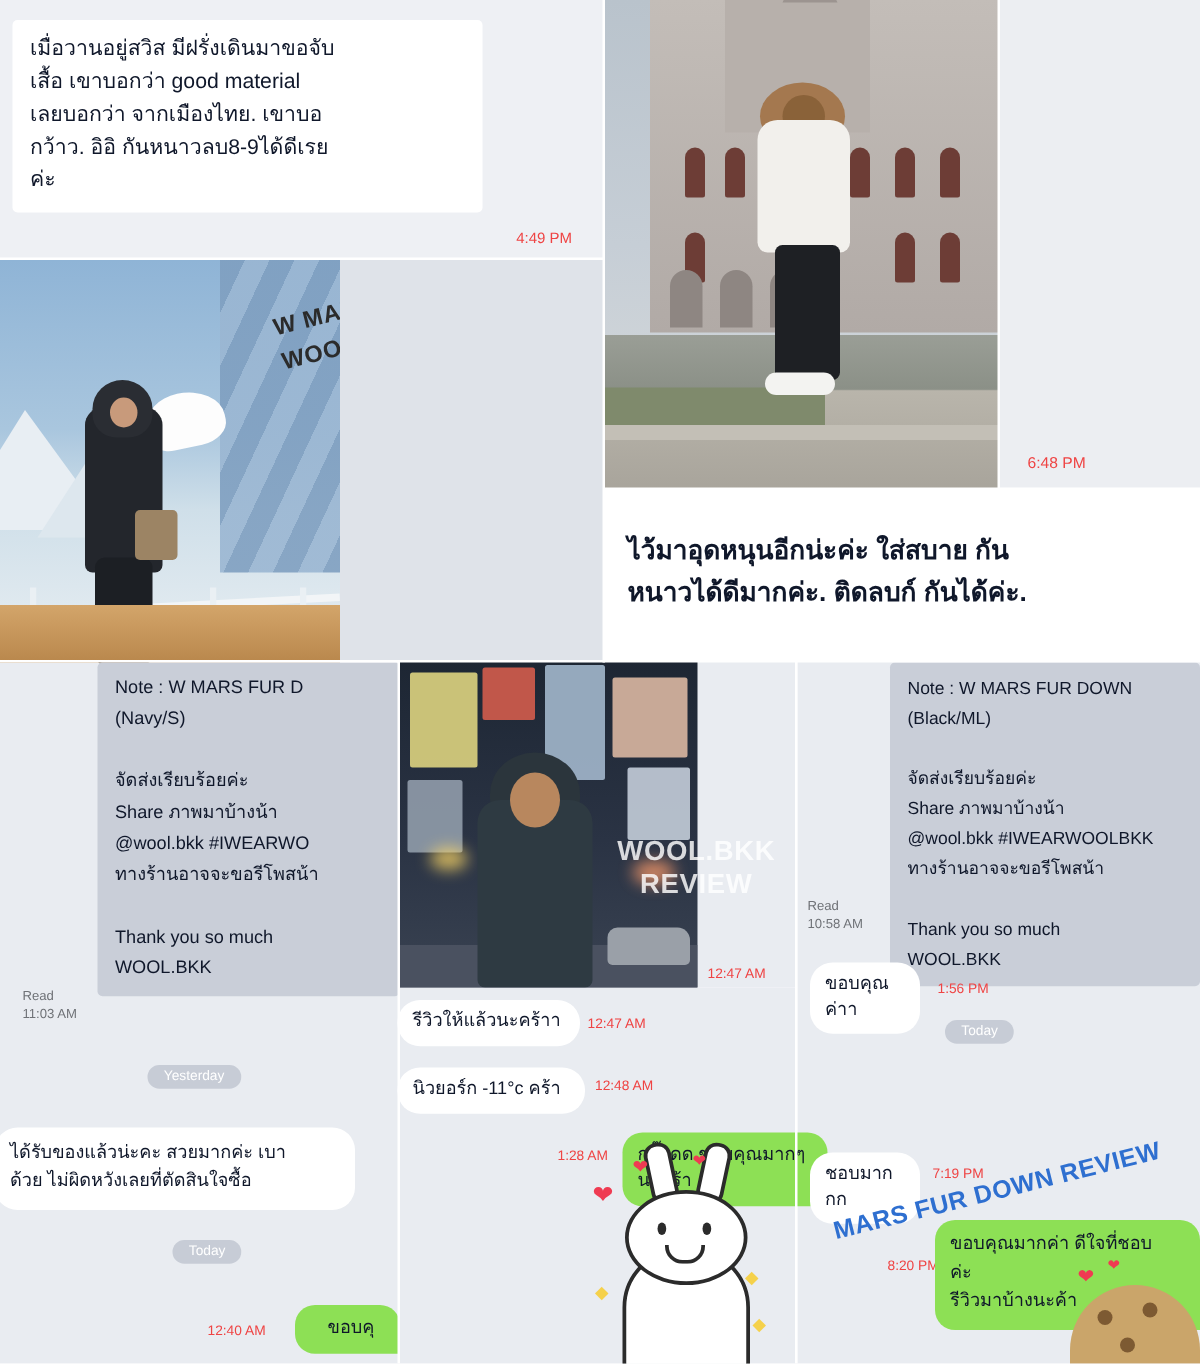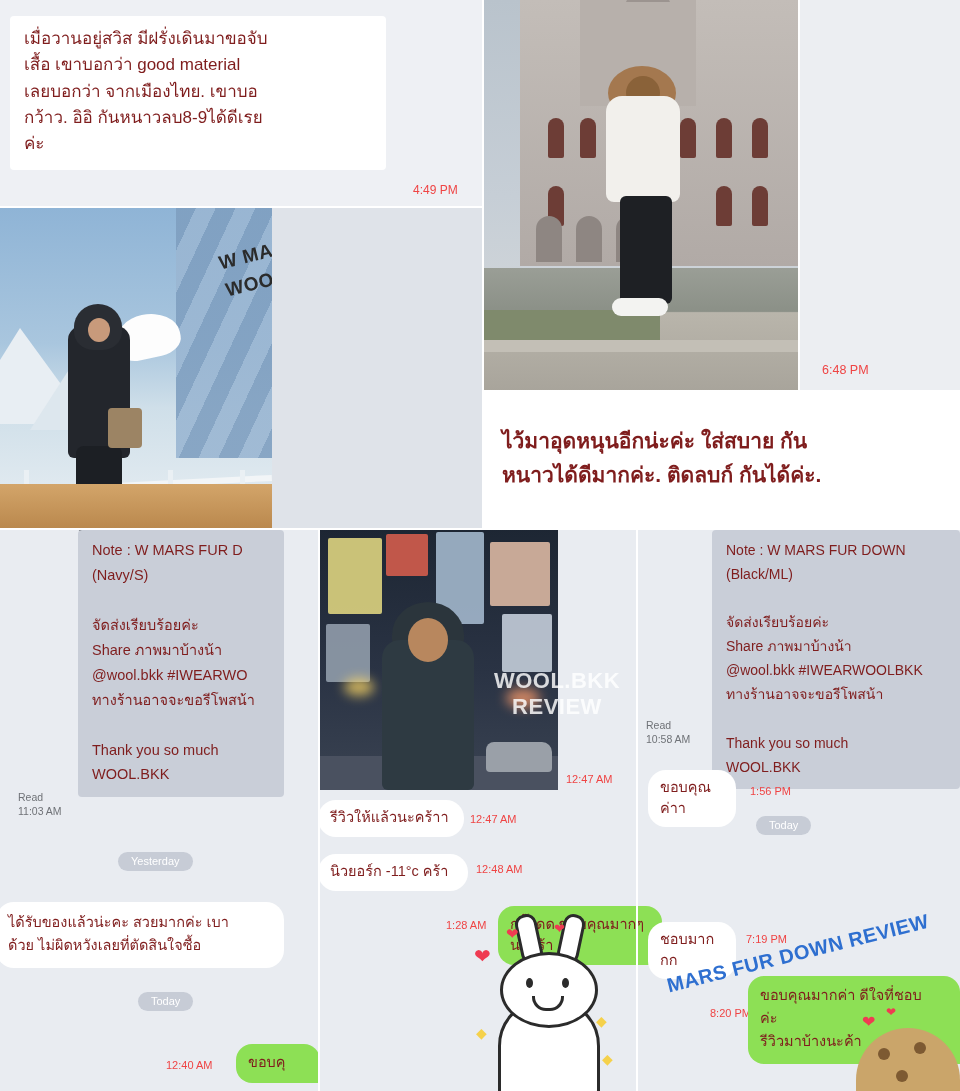--- a/index.html
+++ b/index.html
@@ -23,21 +23,21 @@
     position: absolute;
     overflow: hidden;
   }
 
   
   .bubble {
     position: absolute;
     box-sizing: border-box;
     font-size: 15px;
     line-height: 1.42;
-    color: #7f1d1d;
+    color: #0f172a;
     white-space: pre-line;
   }
   .bubble.incoming {
     background: #ffffff;
     border-radius: 4px;
   }
   .bubble.incoming-gray {
     background: #c9ced8;
     border-radius: 4px;
   }
@@ -393,38 +393,38 @@
     <div class="w-jacket"></div>
     <div class="w-legs"></div>
     <div class="w-shoe"></div>
   </div>
 
   <div class="timestamp" style="left:822px; top:362px; font-size:12.5px;">6:48 PM</div>
 
   <div class="bubble white-round" style="left:484px; top:412px; width:470px; padding:12px 14px 14px 18px; font-size:21px; line-height:1.6; font-weight:bold;">ไว้มาอุดหนุนอีกน่ะค่ะ ใส่สบาย กัน
 หนาวได้ดีมากค่ะ. ติดลบก์ กันได้ค่ะ.</div>
 
-  <div class="bubble incoming-gray" style="left:78px; top:530px; width:206px; padding:8px 12px 10px 14px; font-size:14.5px; line-height:1.72;">Note : W MARS FUR D
+  <div class="bubble incoming-gray" style="left:78px; top:530px; width:242px; padding:8px 12px 10px 14px; font-size:14.5px; line-height:1.72;">Note : W MARS FUR D
 (Navy/S)
 
 จัดส่งเรียบร้อยค่ะ
 Share ภาพมาบ้างน้า
 @wool.bkk #IWEARWO
 ทางร้านอาจจะขอรีโพสน้า
 
 Thank you so much
 WOOL.BKK</div>
   <div class="readmark" style="left:18px; top:790px; width:56px;">Read
 11:03 AM</div>
   <div class="daydivider" style="left:118px; top:852px;">Yesterday</div>
   <div class="bubble white-round" style="left:-4px; top:902px; width:288px; padding:9px 12px 11px 12px; font-size:14.5px; line-height:1.6;">ได้รับของแล้วน่ะคะ สวยมากค่ะ เบา
 ด้วย ไม่ผิดหวังเลยที่ตัดสินใจซื้อ</div>
   <div class="daydivider" style="left:138px; top:992px;">Today</div>
   <div class="timestamp" style="left:166px; top:1058px;">12:40 AM</div>
-  <div class="bubble outgoing" style="left:236px; top:1044px; width:84px; padding:8px 10px 10px 12px; font-size:14.5px; border-radius:16px 16px 0 16px;">ขอบคุ</div>
+  <div class="bubble outgoing" style="left:236px; top:1044px; width:84px; padding:8px 10px 10px 26px; font-size:14.5px; border-radius:16px 16px 0 16px;">ขอบคุ</div>
 
   <div class="panel" style="left:320px; top:528px; width:318px; height:262px; background:#e9ecf1;"></div>
   <div class="scene-ny">
     <div class="billboard" style="left:8px; top:10px; width:54px; height:76px; background:#d9cf7e;"></div>
     <div class="billboard" style="left:66px; top:6px; width:42px; height:42px; background:#cf5b4c;"></div>
     <div class="billboard" style="left:116px; top:4px; width:48px; height:92px; background:#9fb4c9;"></div>
     <div class="billboard" style="left:170px; top:14px; width:60px; height:64px; background:#d7b4a0;"></div>
     <div class="billboard" style="left:182px; top:86px; width:50px; height:58px; background:#c0cad6;"></div>
     <div class="billboard" style="left:6px; top:96px; width:44px; height:58px; background:#8e9aa8;"></div>
     <div class="glow" style="left:24px; top:150px; width:30px; height:18px; background:#ffd966;"></div>

